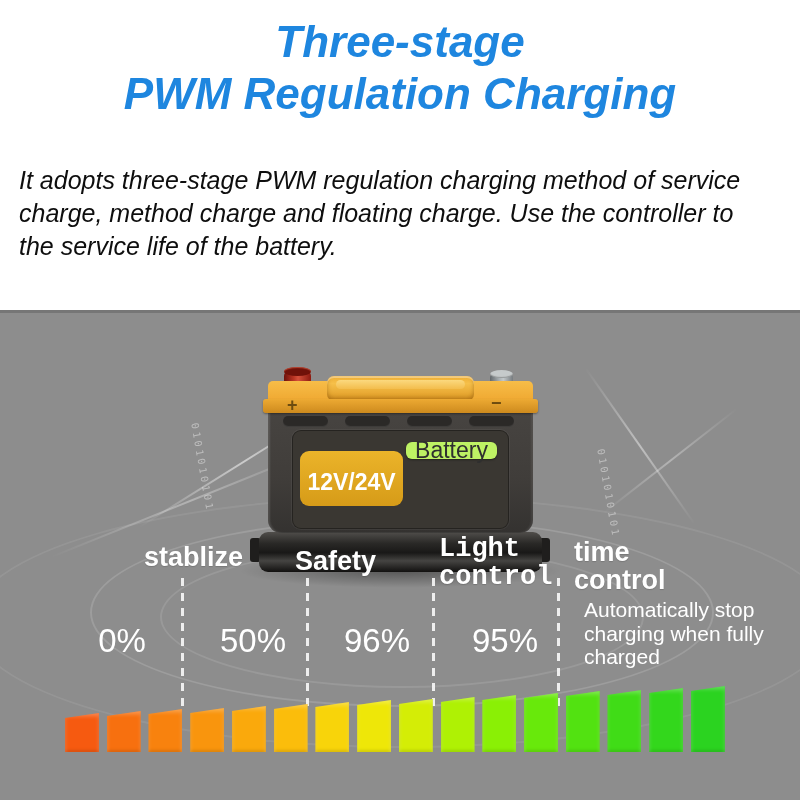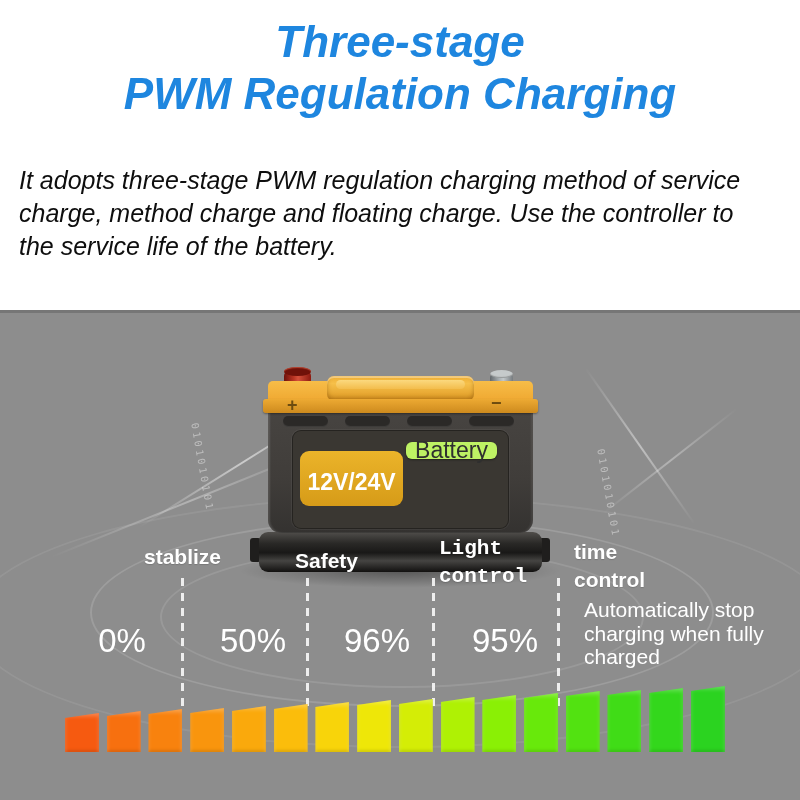--- a/index.html
+++ b/index.html
@@ -69,21 +69,21 @@
   .sign-plus{left:287px;top:88px;}
   .sign-minus{left:491px;top:86px;}
   .badge-voltage{position:absolute;left:300px;top:129px;width:103px;height:55px;z-index:5;
     border-radius:9px;background:linear-gradient(180deg,#ebb42a 0%,#d69b18 100%);
     display:flex;align-items:center;justify-content:center;padding-top:8px;box-sizing:border-box;
     color:#ffffff;font-weight:bold;font-size:23px;margin-top:12px;}
   .badge-battery{position:absolute;left:406px;top:132px;width:91px;height:17px;z-index:5;
     background:#bef264;border-radius:6px;display:flex;align-items:center;justify-content:center;
     color:#2f2f2f;font-size:23px;box-shadow:0 1px 2px rgba(0,0,0,.4);}
   
-  .stage-label{position:absolute;z-index:6;color:#ffffff;font-weight:bold;font-size:21px;
+  .stage-label{position:absolute;z-index:6;color:#ffffff;font-weight:bold;font-size:27px;
     line-height:28px;white-space:pre-line;text-shadow:0 1px 1px rgba(0,0,0,.15);}
   .lbl-stablize{left:144px;top:233px;}
   .lbl-safety{left:295px;top:237px;}
   .lbl-light{left:439px;top:225px;font-family:Liberation Mono, monospace;}
   .lbl-time{left:574px;top:228px;}
   .vdash{position:absolute;top:268px;width:3px;height:128px;z-index:5;
     background:repeating-linear-gradient(180deg,rgba(255,255,255,.85) 0 8px,rgba(255,255,255,0) 8px 15px);}
   .d1{left:181px;} .d2{left:306px;} .d3{left:432px;} .d4{left:557px;}
   .pct{position:absolute;top:312px;z-index:6;color:#ffffff;font-size:33px;transform:translateX(-50%);}
   .p1{left:122px;} .p2{left:253px;} .p3{left:377px;} .p4{left:505px;}

